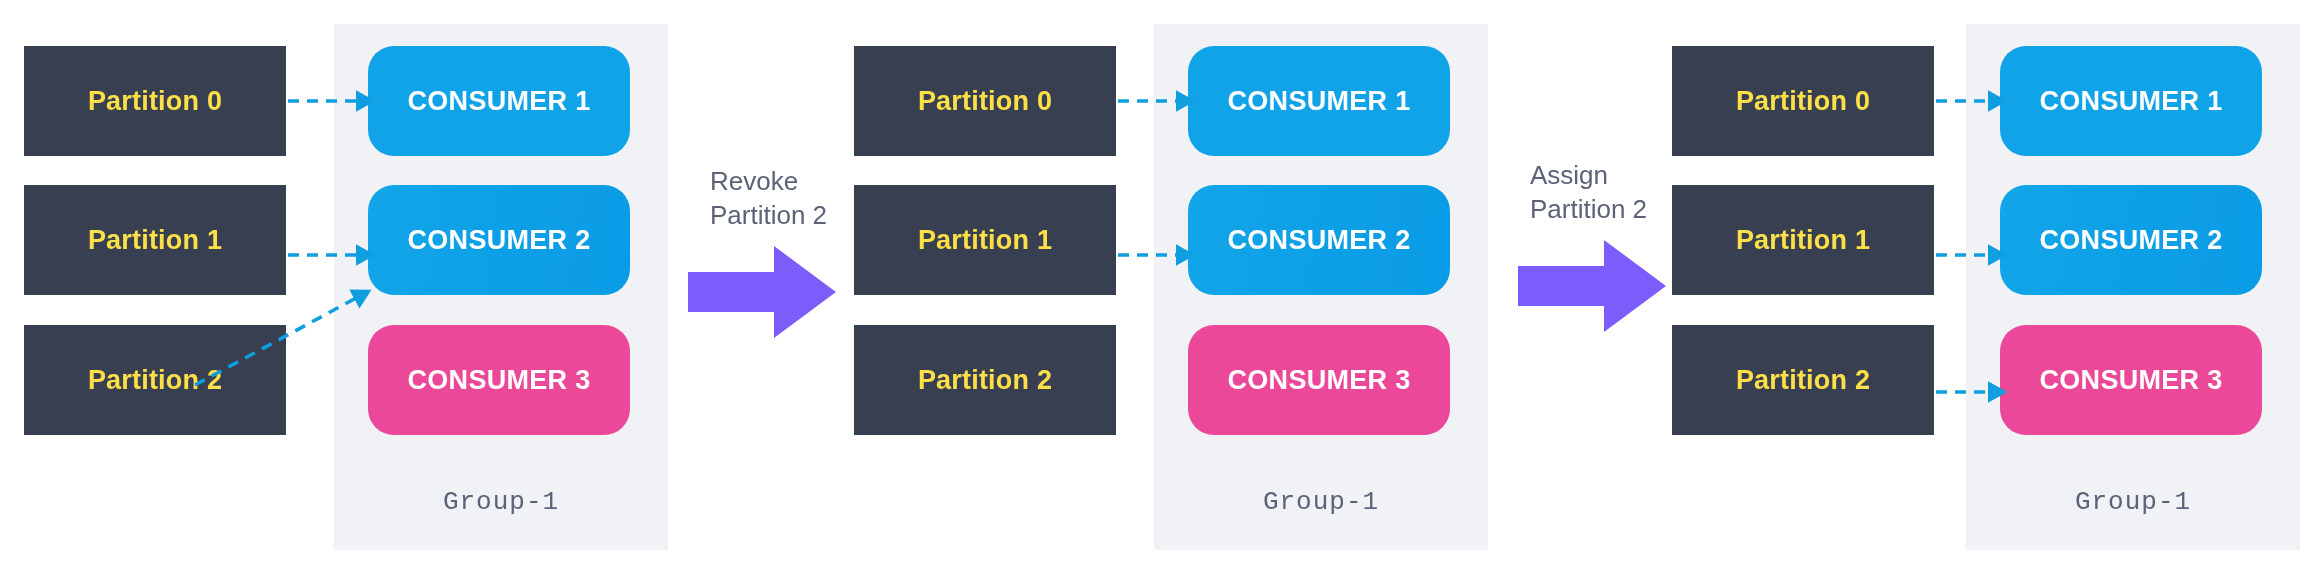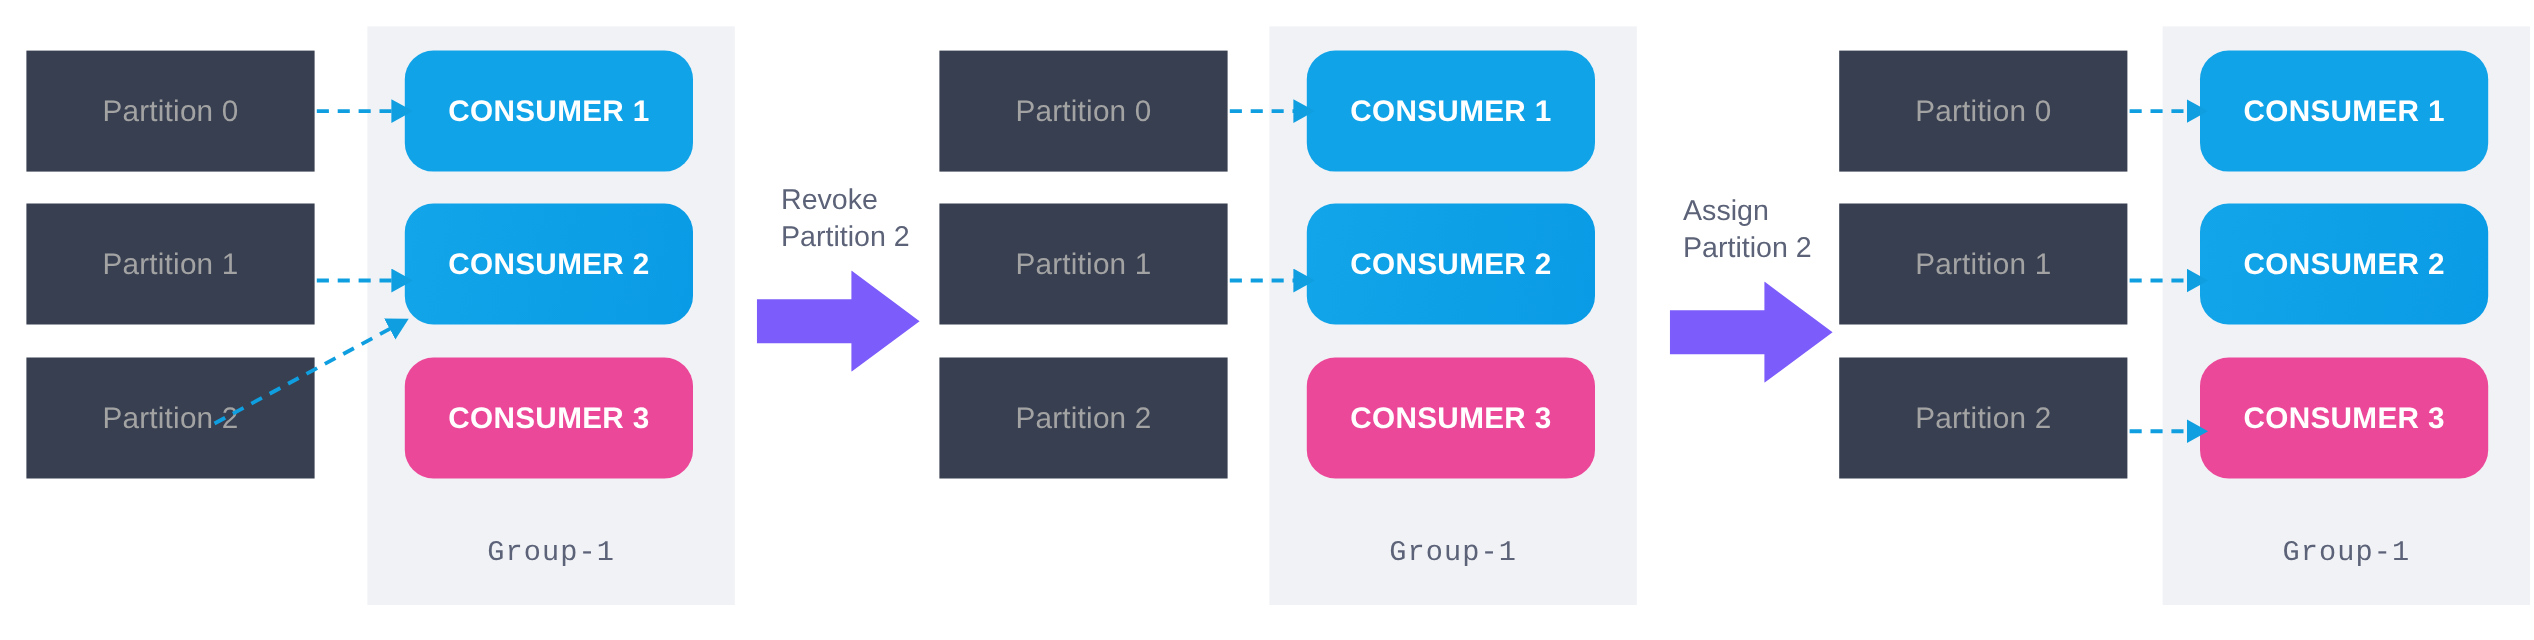--- a/index.html
+++ b/index.html
@@ -39,23 +39,23 @@
 
   
   .partition-box {
     position: absolute;
     background: #373f50;
     display: flex;
     align-items: center;
     justify-content: center;
   }
   .partition-box .label {
-    color: #a3a3a3;
+    color: #fde047;
     font-size: 27px;
-    font-weight: normal;
+    font-weight: bold;
     letter-spacing: 0.2px;
     white-space: nowrap;
   }
 
   
   .consumer-box {
     position: absolute;
     display: flex;
     align-items: center;
     justify-content: center;
@@ -153,21 +153,21 @@
   </div>
   <div class="consumer-box c-mid" style="left:1188px; top:185px; width:262px; height:110px;">
     <span class="label">CONSUMER 2</span>
   </div>
   <div class="consumer-box c-deep" style="left:1188px; top:325px; width:262px; height:110px;">
     <span class="label">CONSUMER 3</span>
   </div>
 
   <div class="group-label" style="left:1154px; top:487px; width:334px;">Group-1</div>
 
-  <div class="transition" style="left:1508px; top:160px; width:170px; height:200px;">
+  <div class="transition" style="left:1508px; top:144px; width:170px; height:200px;">
     <div class="transition-label" style="left:0px; top:14px;">Assign</div>
     <div class="transition-label" style="left:0px; top:48px;">Partition 2</div>
     <svg class="transition-arrow" style="left:10px; top:96px;" width="160" height="92" viewBox="0 0 160 92">
       <polygon points="0,26 86,26 86,0 148,46 86,92 86,66 0,66" fill="#7c5cfa"></polygon>
     </svg>
   </div>
 
   <div class="group-panel" style="left:1966px; top:24px; width:334px; height:526px;"></div>
 
   <div class="partition-box" style="left:1672px; top:46px; width:262px; height:110px;">

